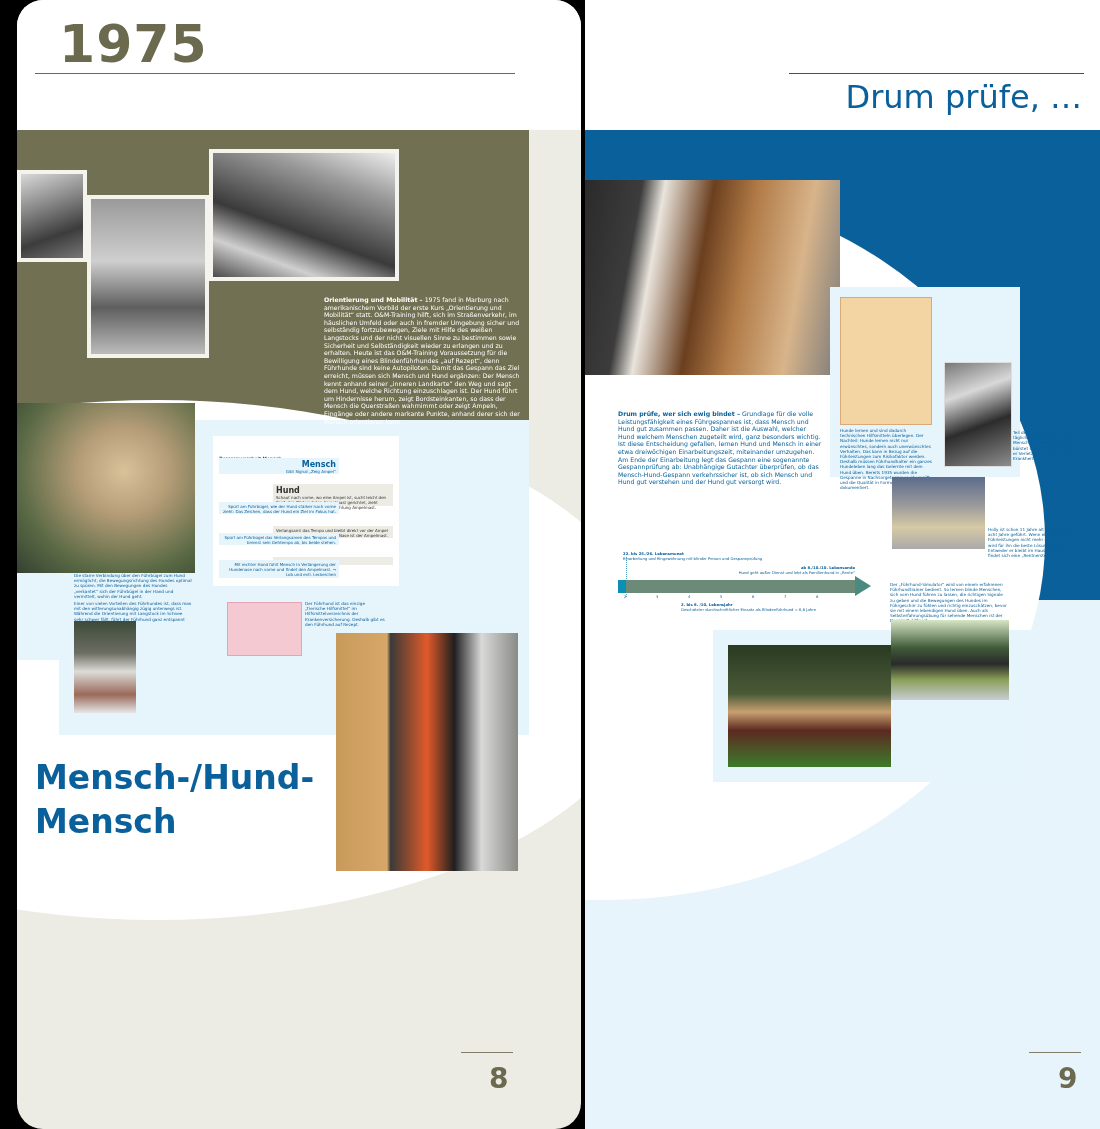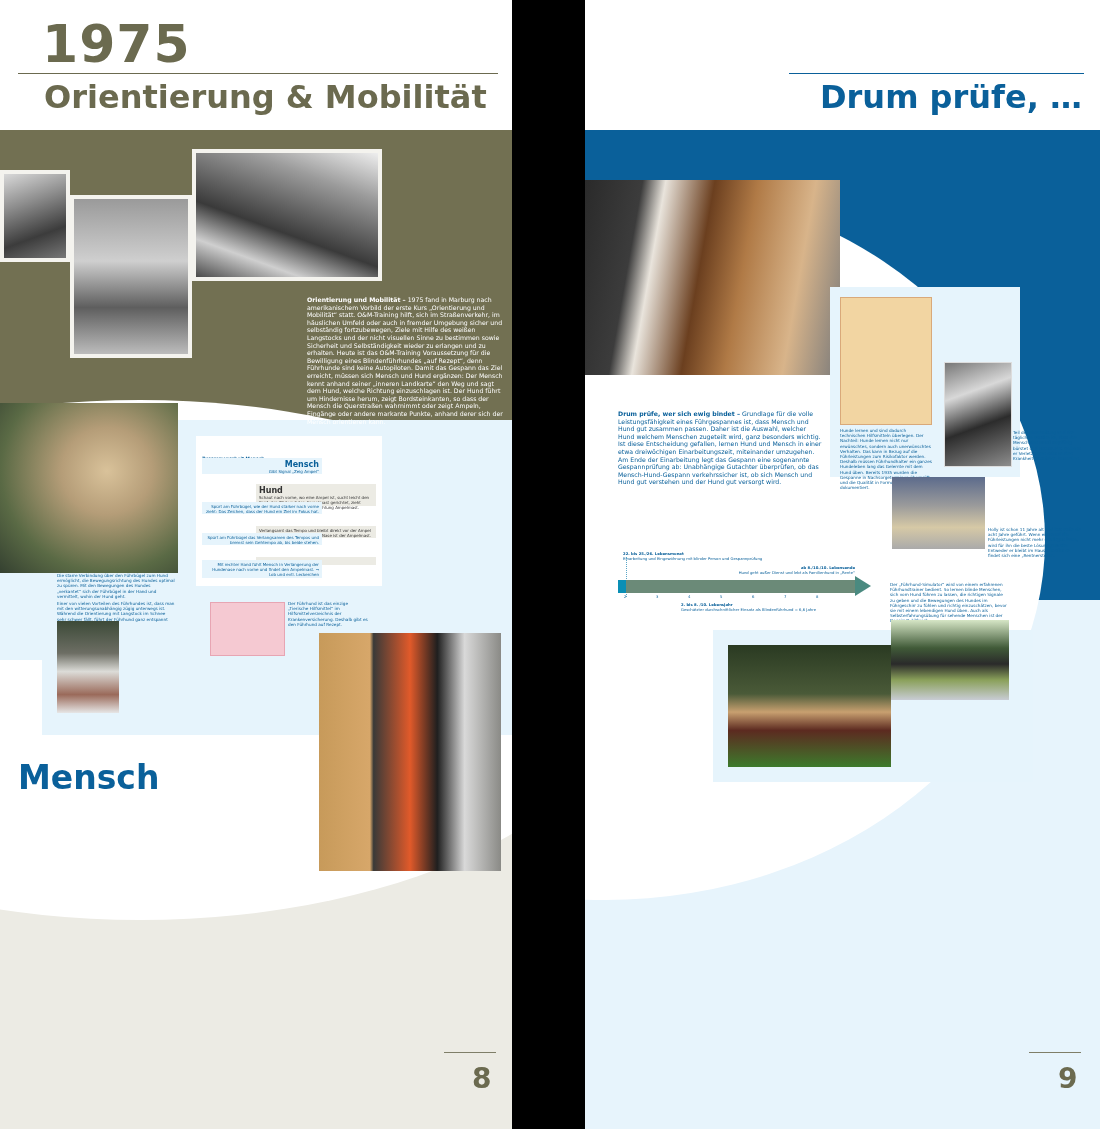--- a/index.html
+++ b/index.html
@@ -1,28 +1,28 @@
 <!DOCTYPE html>
 <html><head>
 <meta charset="utf-8">
 <style>
   * { box-sizing: border-box; margin: 0; padding: 0; }
   html, body { width: 1100px; height: 1129px; overflow: hidden; background: #000; }
   body { position: relative; font-family: "DejaVu Sans", sans-serif; }
 
   .panel { position: absolute; top: 0; height: 1129px; overflow: hidden; }
-  #panel-left { left: 0; width: 512px; background: #ecebe4; }
+  #panel-left { left: 17px; width: 564px; background: #ecebe4; border-radius: 26px; }
   #panel-right { left: 585px; width: 515px; background: #e7f4fc; }
 
   
   .header { position: absolute; left: 0; top: 0; width: 100%; height: 130px; background: #fff; }
   .year { position: absolute; left: 42px; top: 14px; font-size: 52px; font-weight: bold; color: #6b6a4f; letter-spacing: 1px; }
   .header-rule { position: absolute; height: 1px; }
   .title-left { position: absolute; left: 44px; top: 78px; font-size: 32px; font-weight: bold; color: #6b6a4f; }
-  .title-right { position: absolute; right: 18px; top: 78px; font-size: 32px; font-weight: bold; color: #0a609a; }
+  .title-right { position: absolute; right: 18px; top: 78px; font-size: 32px; font-weight: normal; color: #0a609a; }
 
   
   .olive-band { position: absolute; left: 0; top: 130px; width: 512px; height: 470px; background: #727052; }
   .white-circle-left { position: absolute; left: -360px; top: 400px; width: 1000px; height: 520px; border-radius: 50%; background: #fff; }
   .lightblue-left { position: absolute; background: #e6f4fc; }
 
   
   .blue-band { position: absolute; left: 0; top: 130px; width: 515px; height: 470px; background: #0a609a; }
   .white-circle-right { position: absolute; left: -420px; top: 180px; width: 880px; height: 720px; border-radius: 50%; background: #fff; }
   .lightblue-right { position: absolute; background: #e6f4fc; }
@@ -68,21 +68,20 @@
 
   .section-title { position: absolute; left: 18px; top: 756px; font-size: 33px; line-height: 44px; font-weight: bold; color: #0a609a; }
 </style>
 </head>
 <body>
 
 <div id="panel-left" class="panel">
   <div class="header">
     <div class="year">1975</div>
     <div class="header-rule" style="left:18px;top:73px;width:480px;background:#6b6a4f;"></div>
-    <div class="title-left">Orientierung &amp; Mobilität</div>
   </div>
 
   <div class="olive-band"></div>
   <div class="white-circle-left"></div>
   <div class="lightblue-left" style="left:0;top:420px;width:512px;height:240px;"></div>
   <div class="lightblue-left" style="left:42px;top:595px;width:470px;height:140px;"></div>
 
   <div class="photo bw1" style="left:0;top:170px;width:70px;height:92px;"></div>
   <div class="photo bw2" style="left:70px;top:195px;width:122px;height:163px;"></div>
   <div class="photo bw3" style="left:192px;top:149px;width:190px;height:132px;"></div>
@@ -113,20 +112,21 @@
   <div class="caption" style="left:57px;top:573px;width:118px;">Die starre Verbindung über den Führbügel zum Hund ermöglicht, die Bewegungsrichtung des Hundes optimal zu spüren. Mit den Bewegungen des Hundes „verkantet“ sich der Führbügel in der Hand und vermittelt, wohin der Hund geht.</div>
   <div class="caption" style="left:57px;top:601px;width:118px;">Einer von vielen Vorteilen des Führhundes ist, dass man mit den witterungsunabhängig zügig unterwegs ist. Während die Orientierung mit Langstock im Schnee sehr schwer fällt, führt der Führhund ganz entspannt auf den geräumten Wegen.</div>
   <div class="photo color-snow" style="left:57px;top:621px;width:62px;height:92px;border:none;"></div>
 
   <div class="photo prescription" style="left:210px;top:602px;width:75px;height:54px;border:1px solid #e7a5b3;"></div>
   <div class="caption" style="left:288px;top:601px;width:80px;">Der Führhund ist das einzige „Tierische Hilfsmittel“ im Hilfsmittelverzeichnis der Krankenversicherung. Deshalb gibt es den Führhund auf Rezept.</div>
 
   <div class="photo color-station" style="left:319px;top:633px;width:182px;height:238px;border:none;"></div>
 
   <div class="section-title">
+    <div>Mensch-/Hund-</div>
     <div>Mensch</div>
   </div>
 
   <div class="page-rule" style="left:444px;top:1052px;background:#7f7e68;"></div>
   <div class="page-num" style="left:472px;top:1062px;">8</div>
 </div>
 
 <div id="panel-right" class="panel">
   <div class="header">
     <div class="header-rule" style="left:204px;top:73px;width:295px;background:#0a609a;"></div>

